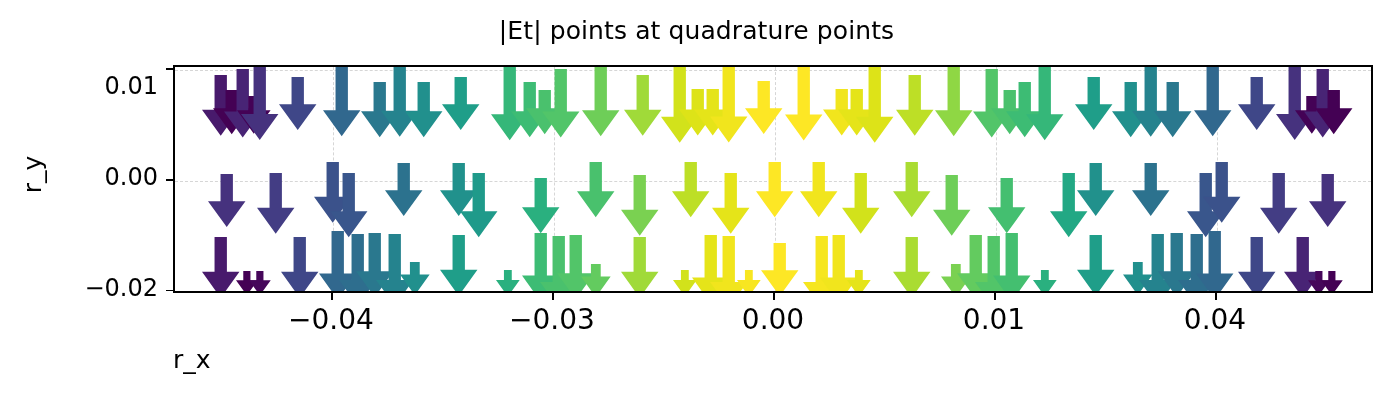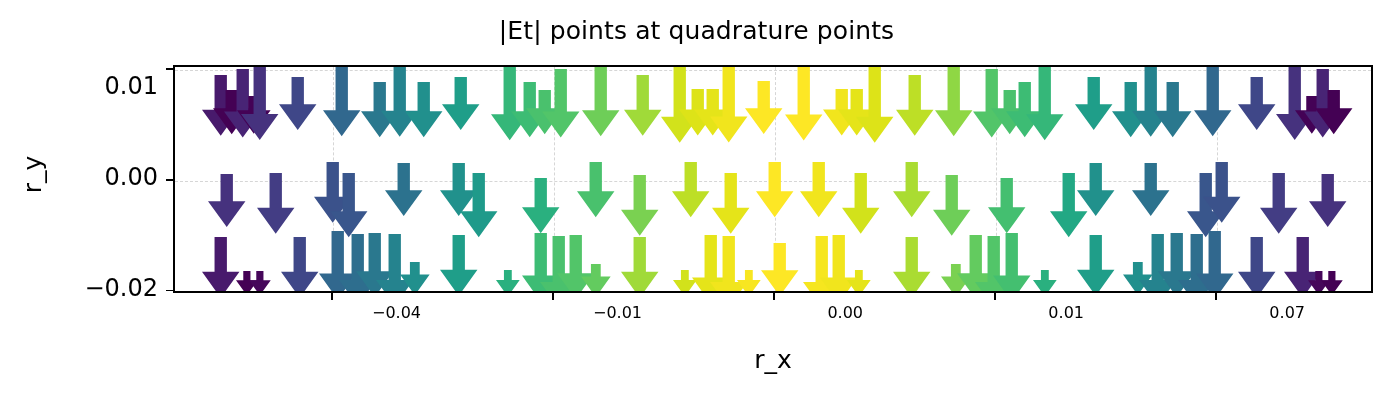--- a/index.html
+++ b/index.html
@@ -24,25 +24,25 @@
     border-left:1.6px dashed #d6d6d6;
   }
   .hgrid{
     left:0;right:0;height:0;
     border-top:1.6px dashed #d6d6d6;
   }
 
   
   .xtick{position:absolute;width:1.8px;height:7px;background:#000;top:293px;}
   .ytick{position:absolute;height:1.8px;width:7px;background:#000;left:166px;}
-  .xticklabel{position:absolute;top:303px;font-size:16px;color:#000;text-align:right;width:180px;}
+  .xticklabel{position:absolute;top:303px;font-size:28px;color:#000;text-align:center;width:180px;}
   .yticklabel{position:absolute;font-size:24px;color:#000;text-align:right;width:150px;}
 
   #xlabel{
-    position:absolute;left:173px;top:345px;width:1200px;text-align:center;
+    position:absolute;left:173px;top:345px;width:1200px;
     font-size:25px;color:#000;
   }
   #ylabel{
     position:absolute;left:-38px;top:160px;width:140px;text-align:center;
     font-size:25px;color:#000;
     transform:rotate(-90deg);transform-origin:center center;
   }
 
   .arrow{position:absolute;transform-origin:50% 0%;}
   .arrow svg{display:block;}
@@ -601,27 +601,27 @@
             <polygon points="8.282647611650486,0 15.456598990291262,0 15.456598990291262,9.252815533980582 22.739246601941748,9.252815533980582 11.869623300970874,24.349514563106798 1,9.252815533980582 8.282647611650486,9.252815533980582" fill="#440154"></polygon>
           </svg>
         </div>
       </div>
   </div>
 
   <div id="ticklayer">
       <div class="xtick" style="left: 331.011px;"></div>
       <div class="xticklabel" style="left: 241.011px;">−0.04</div>
       <div class="xtick" style="left: 552.006px;"></div>
-      <div class="xticklabel" style="left: 462.006px;">−0.01</div>
+      <div class="xticklabel" style="left: 462.006px;">−0.03</div>
       <div class="xtick" style="left: 773px;"></div>
       <div class="xticklabel" style="left: 683px;">0.00</div>
       <div class="xtick" style="left: 993.994px;"></div>
       <div class="xticklabel" style="left: 903.994px;">0.01</div>
       <div class="xtick" style="left: 1214.99px;"></div>
-      <div class="xticklabel" style="left: 1124.99px;">0.07</div>
+      <div class="xticklabel" style="left: 1124.99px;">0.04</div>
       <div class="ytick" style="top: 68.3204px;"></div>
       <div class="yticklabel" style="left: 8px; top: 52.3204px; margin-top: 20px;">0.01</div>
       <div class="ytick" style="top: 179px;"></div>
       <div class="yticklabel" style="left: 8px; top: 163px;">0.00</div>
       <div class="ytick" style="top: 289.68px;"></div>
       <div class="yticklabel" style="left: 8px; top: 273.68px;">−0.02</div>
     </div>
 
   <div id="xlabel">r_x</div>
   <div id="ylabel">r_y</div>

